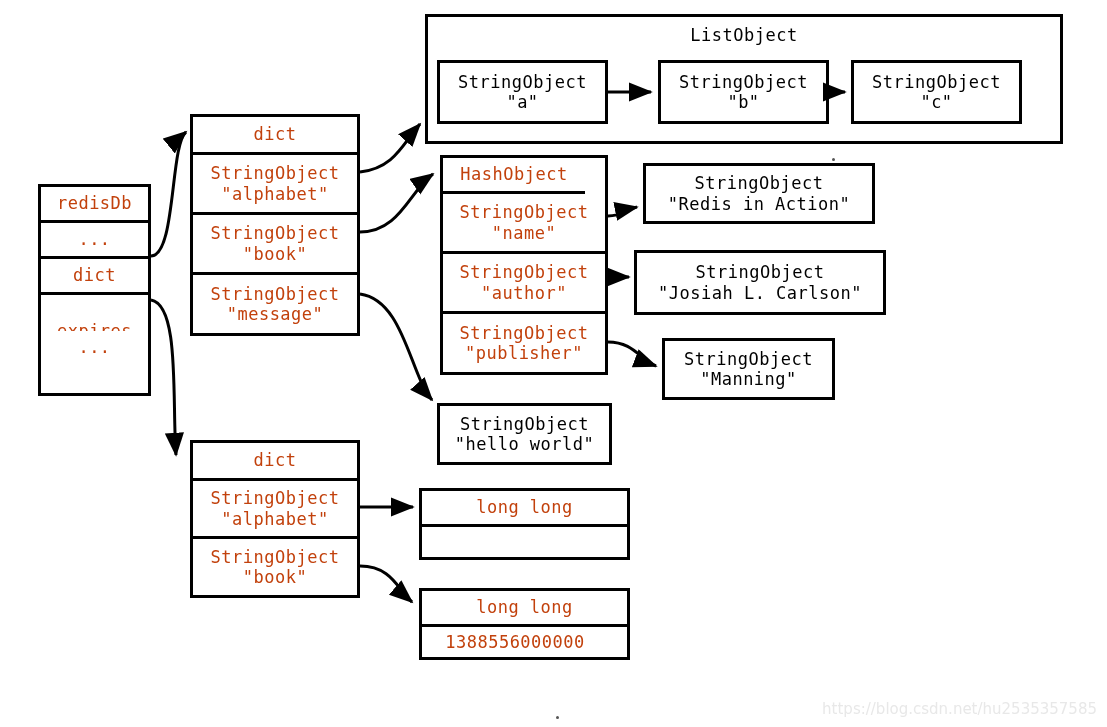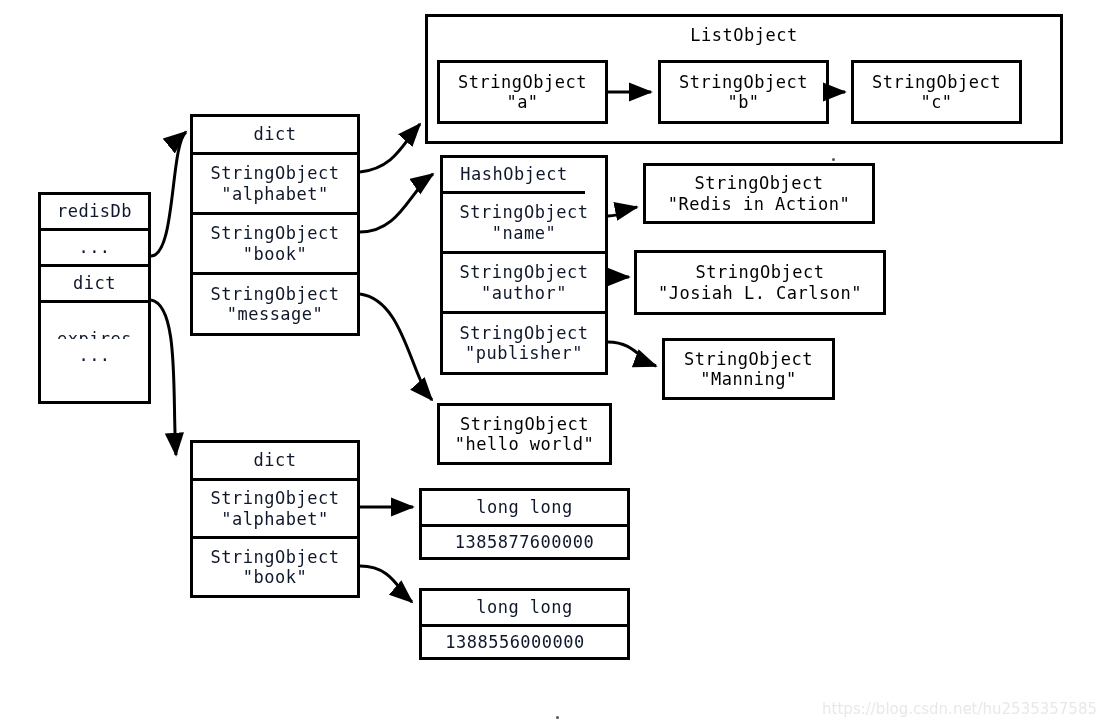--- a/index.html
+++ b/index.html
@@ -32,21 +32,21 @@
     background: #ffffff;
     line-height: 1.18;
     text-align: center;
     white-space: nowrap;
   }
   .cell.last { border-bottom: none; }
   .cell .l1, .cell .l2 {
     display: block;
     font-size: 17px;
     letter-spacing: 0.5px;
-    color: #0f172a;
+    color: #c2410c;
   }
   .node {
     position: absolute;
     box-sizing: border-box;
     border: 3px solid #000;
     background: #fff;
     display: flex;
     flex-direction: column;
     align-items: center;
     justify-content: center;
@@ -106,21 +106,21 @@
     height: 3px;
     background: #555;
     border-radius: 50%;
   }
 </style>
 </head>
 <body>
 
 <div id="canvas">
 
-  <div class="box" style="left:38px; top:192px; width:113px; height:212px;">
+  <div class="box" style="left:38px; top:184px; width:113px; height:212px;">
     <div class="cell" style="left:0; top:0; width:107px; height:36px;">
       <span class="l1">redisDb</span>
     </div>
     <div class="cell" style="left:0; top:36px; width:107px; height:36px;">
       <span class="l1">...</span>
     </div>
     <div class="cell" style="left:0; top:72px; width:107px; height:36px;">
       <span class="l1">dict</span>
     </div>
     <div class="cell" style="left:0; top:108px; width:107px; height:36px;margin-top:20px;">
@@ -211,23 +211,20 @@
   </div>
 
   <div class="node" style="left:437px; top:403px; width:175px; height:62px;">
     <span>StringObject</span>
     <span>"hello world"</span>
   </div>
 
   <div class="box" style="left:419px; top:488px; width:211px; height:72px;">
     <div class="cell" style="left:0; top:0; width:205px; height:36px;">
       <span class="l1">long long</span>
-    </div>
-    <div class="cell last" style="left:0; top:36px; width:205px; height:30px;">
-      <span class="l1">1385877600000</span>
     </div>
   </div>
 
   <div class="box" style="left:419px; top:588px; width:211px; height:72px;">
     <div class="cell" style="left:0; top:0; width:205px; height:36px;">
       <span class="l1">long long</span>
     </div>
     <div class="cell last" style="left:0; top:36px; width:186px; height:30px;">
       <span class="l1">1388556000000</span>
     </div>

